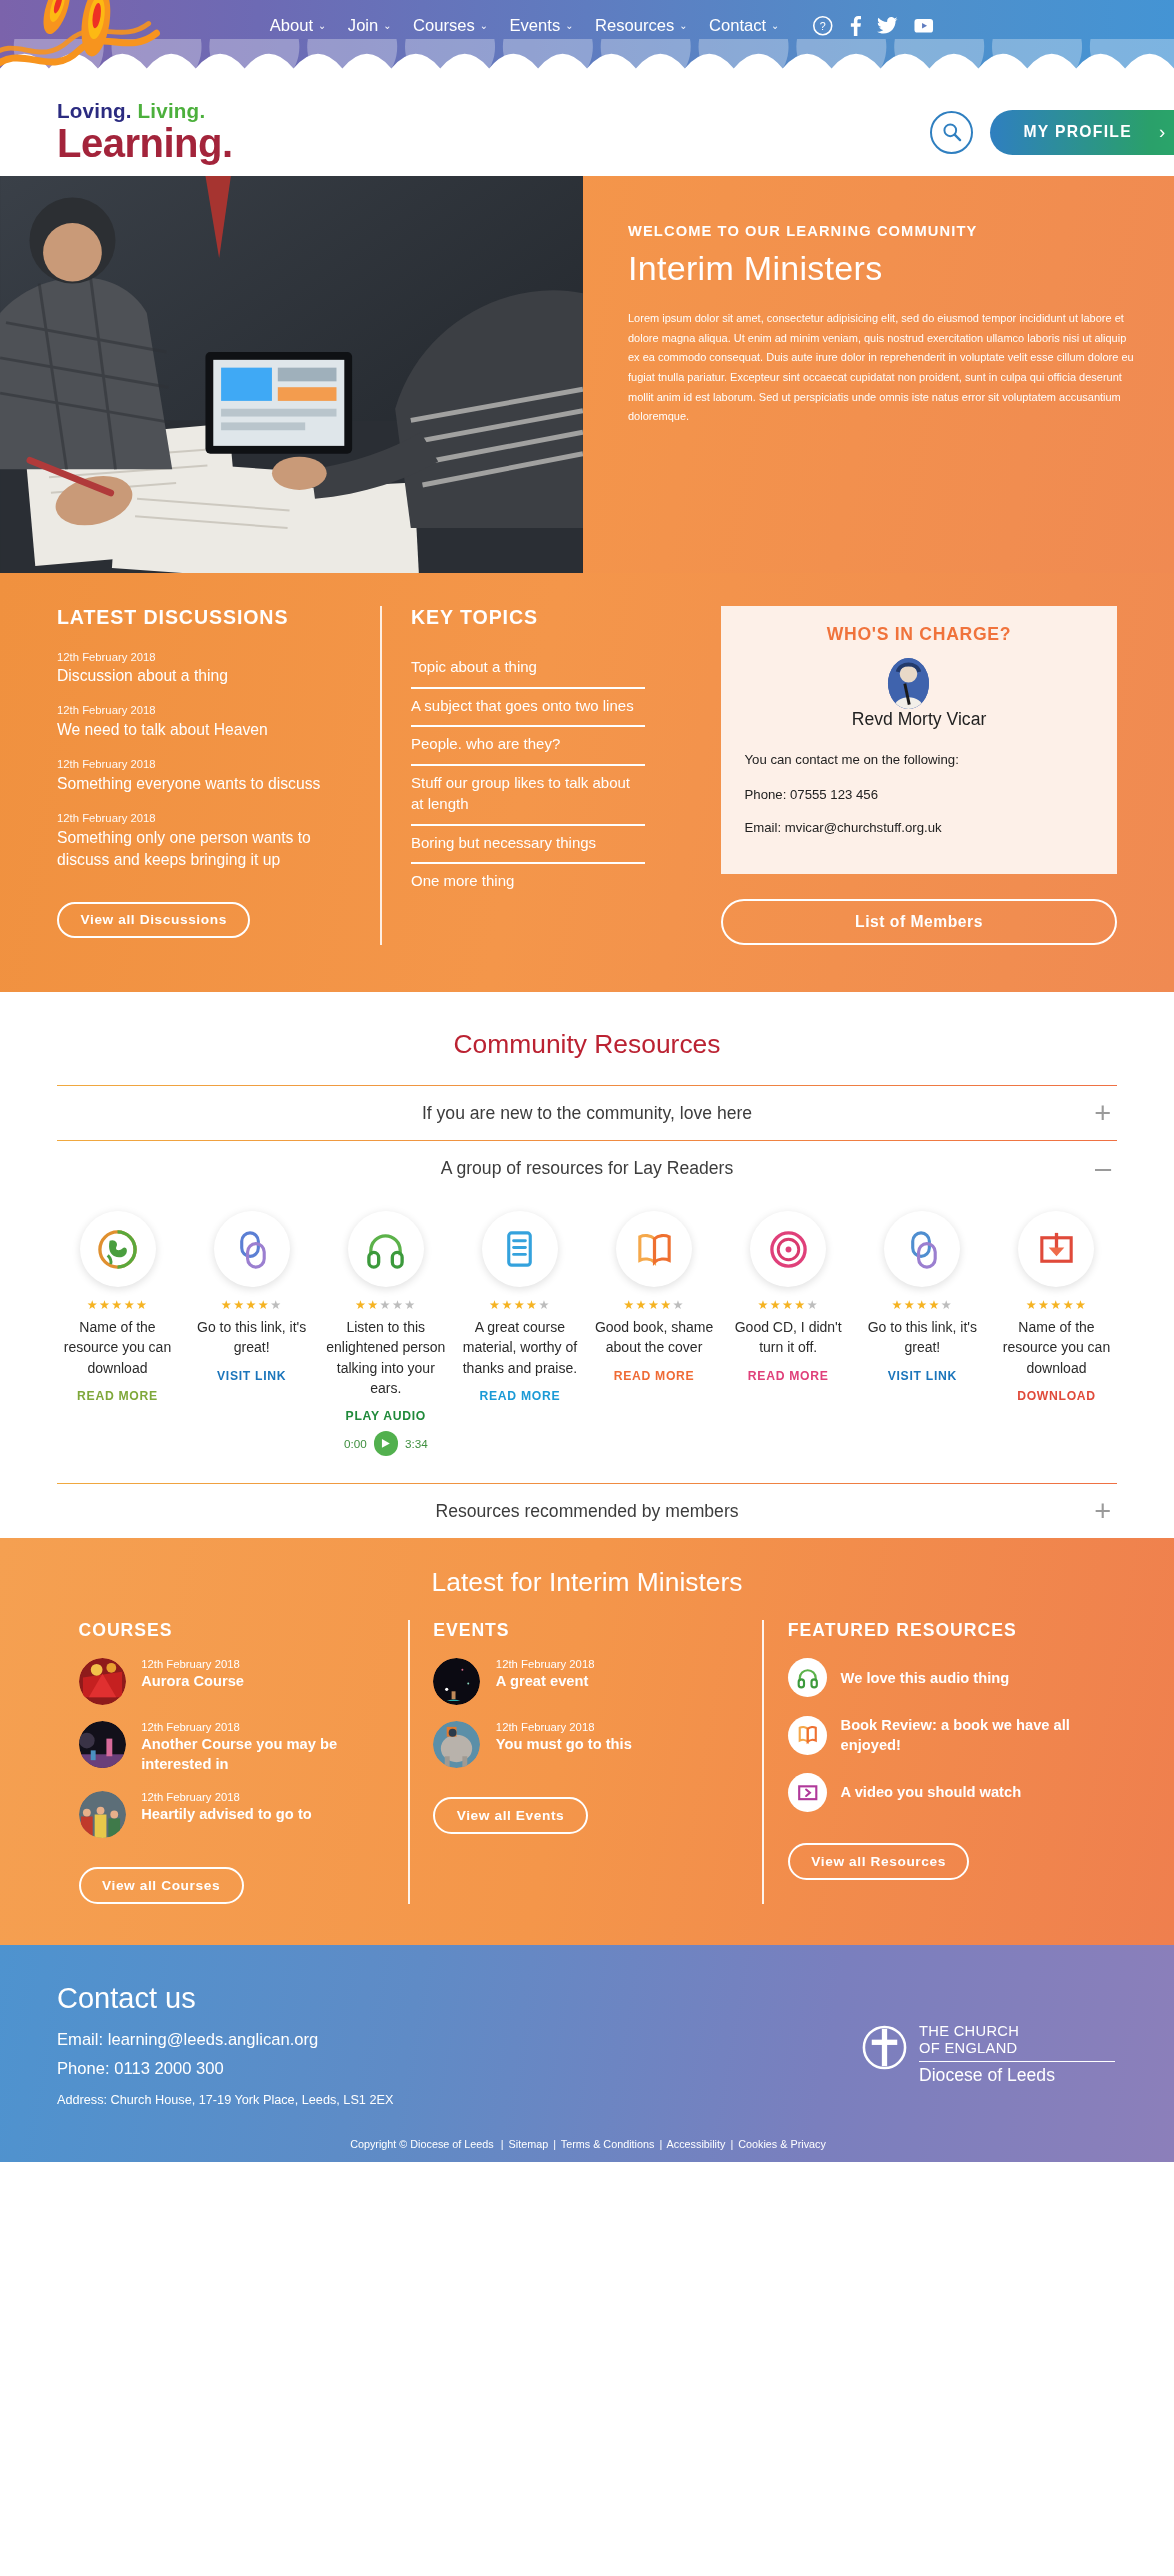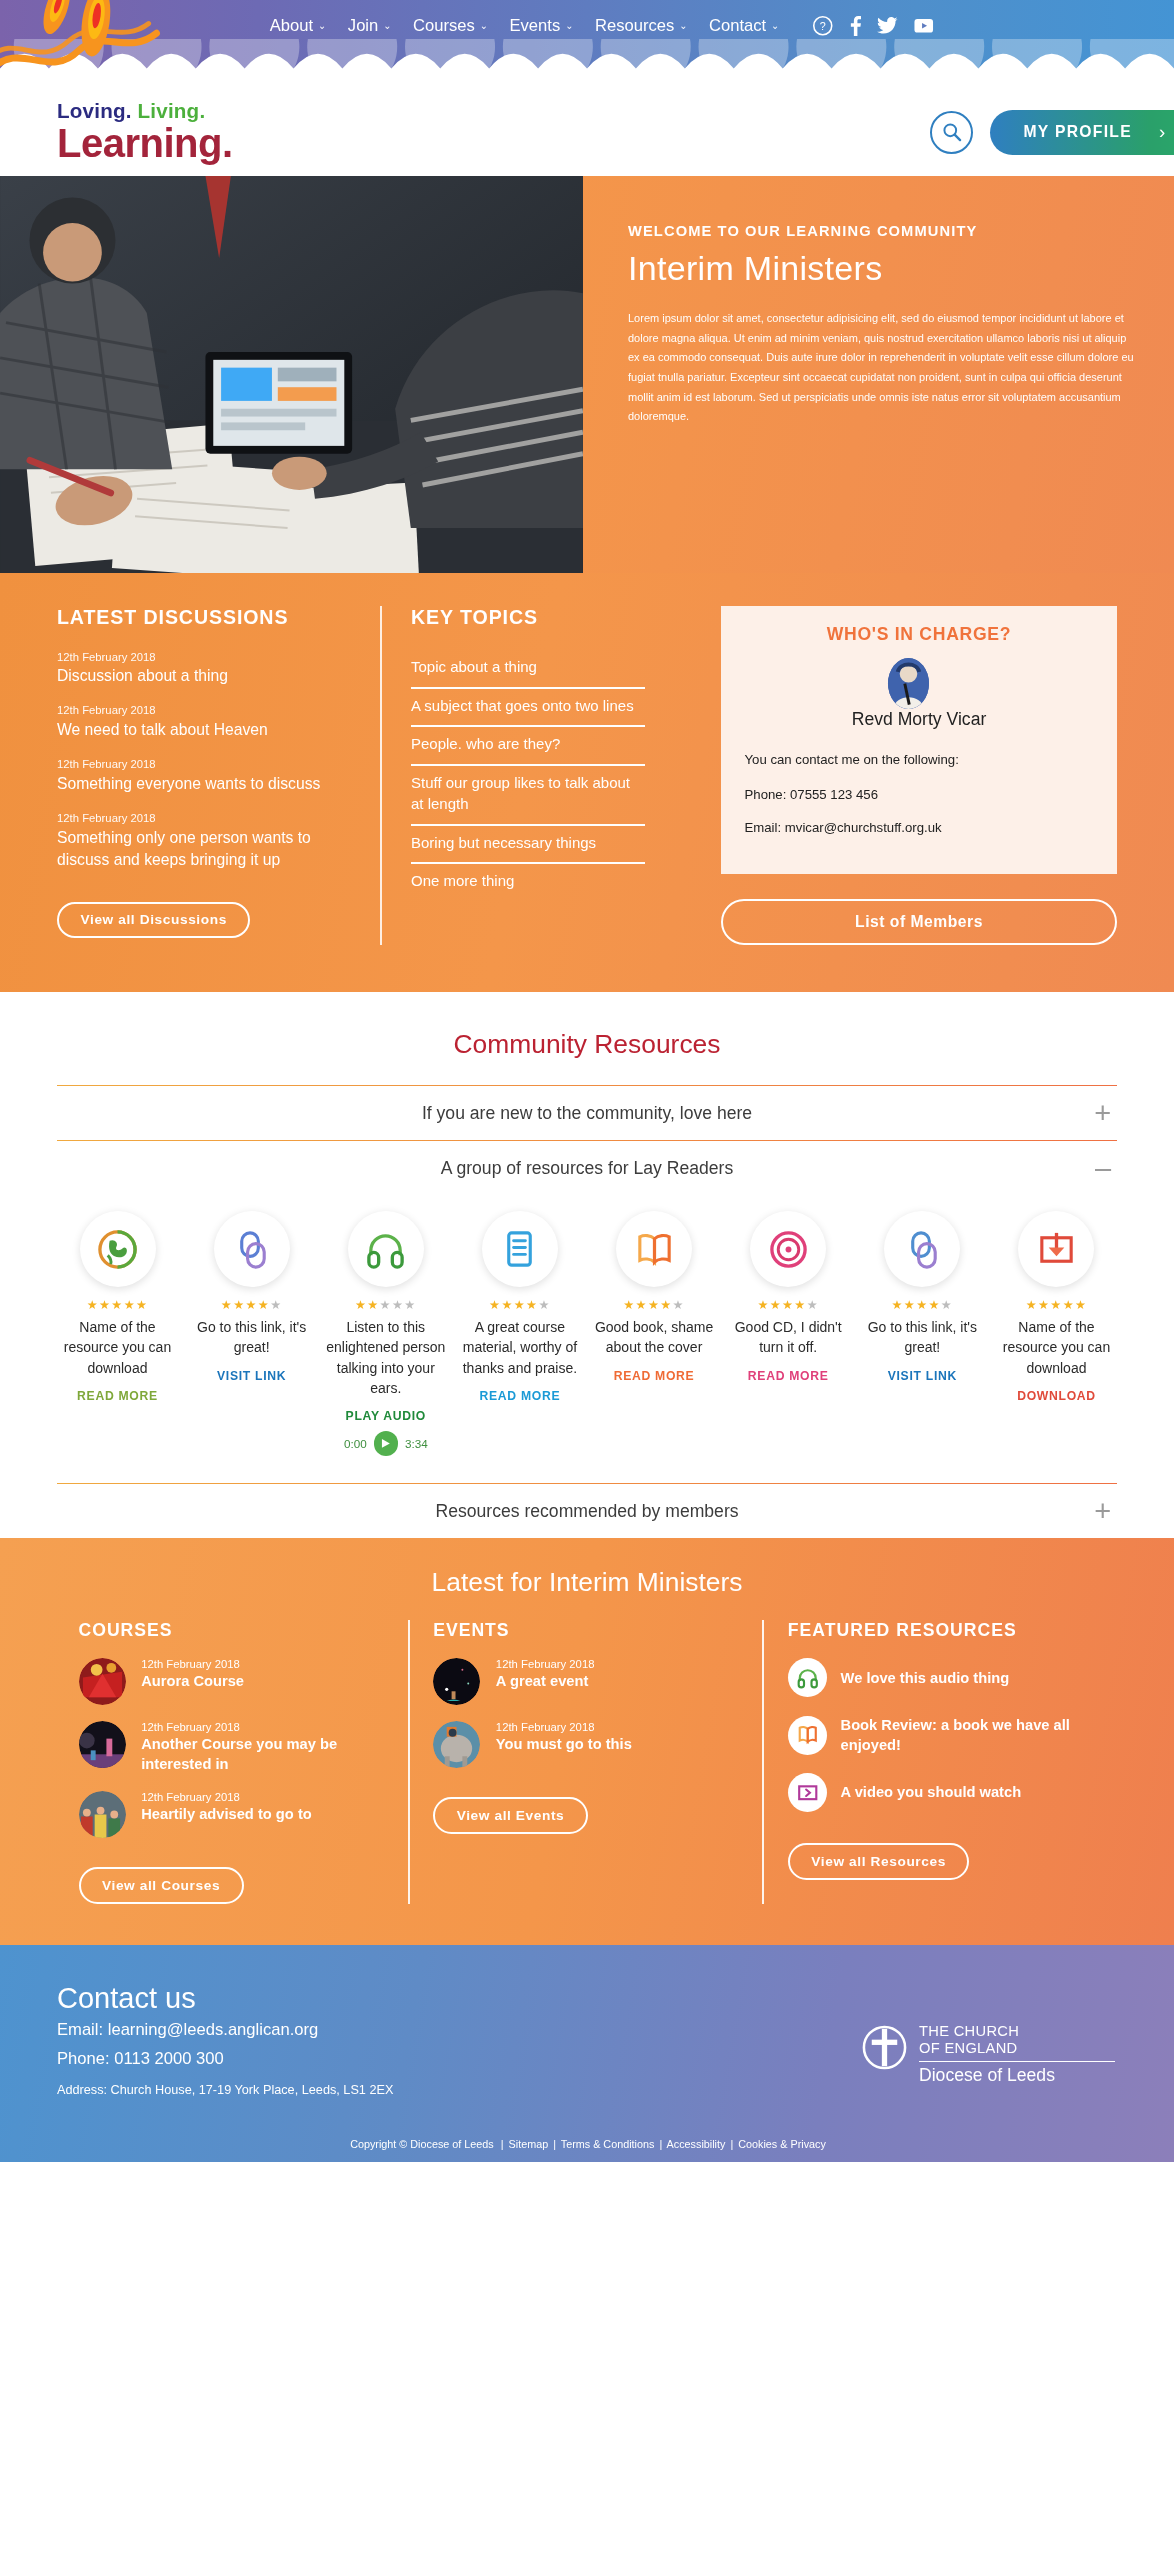--- a/index.html
+++ b/index.html
@@ -180,21 +180,21 @@
     width:39px;height:39px;border-radius:50%;background:#fff;flex:none;margin-right:13.7px;
     display:flex;align-items:center;justify-content:center;
   }
   .fr-title{color:#fff;font-size:14.7px;font-weight:bold;line-height:1.38;}
 
   
   .footer{
     background:linear-gradient(100deg,#4e93cf 0%,#5f8bc6 35%,#7a7fbe 70%,#8c7fba 100%);
     padding:37px 57px 0;color:#fff;position:relative;height:217px;
   }
-  .f-title{font-size:29px;font-weight:300;margin-bottom:5px;}
+  .f-title{font-size:29px;font-weight:300;margin-bottom:15px;}
   .f-line{font-size:16.6px;font-weight:300;margin-bottom:9.8px;}
   .f-addr{font-size:12.7px;font-weight:300;margin-top:13.7px;}
   .f-logo{position:absolute;right:59px;top:78px;display:flex;align-items:flex-start;}
   .f-logo-text{margin-left:9.8px;}
   .f-coe{font-size:14.7px;line-height:1.16;letter-spacing:0.3px;}
   .f-rule{height:1px;background:#fff;margin:3.9px 0 2.9px;width:196px;}
   .f-dio{font-size:17.6px;font-weight:300;}
   .f-legal{
     position:absolute;left:0;bottom:11.7px;width:1174px;text-align:center;
     font-size:10.8px;font-weight:300;

